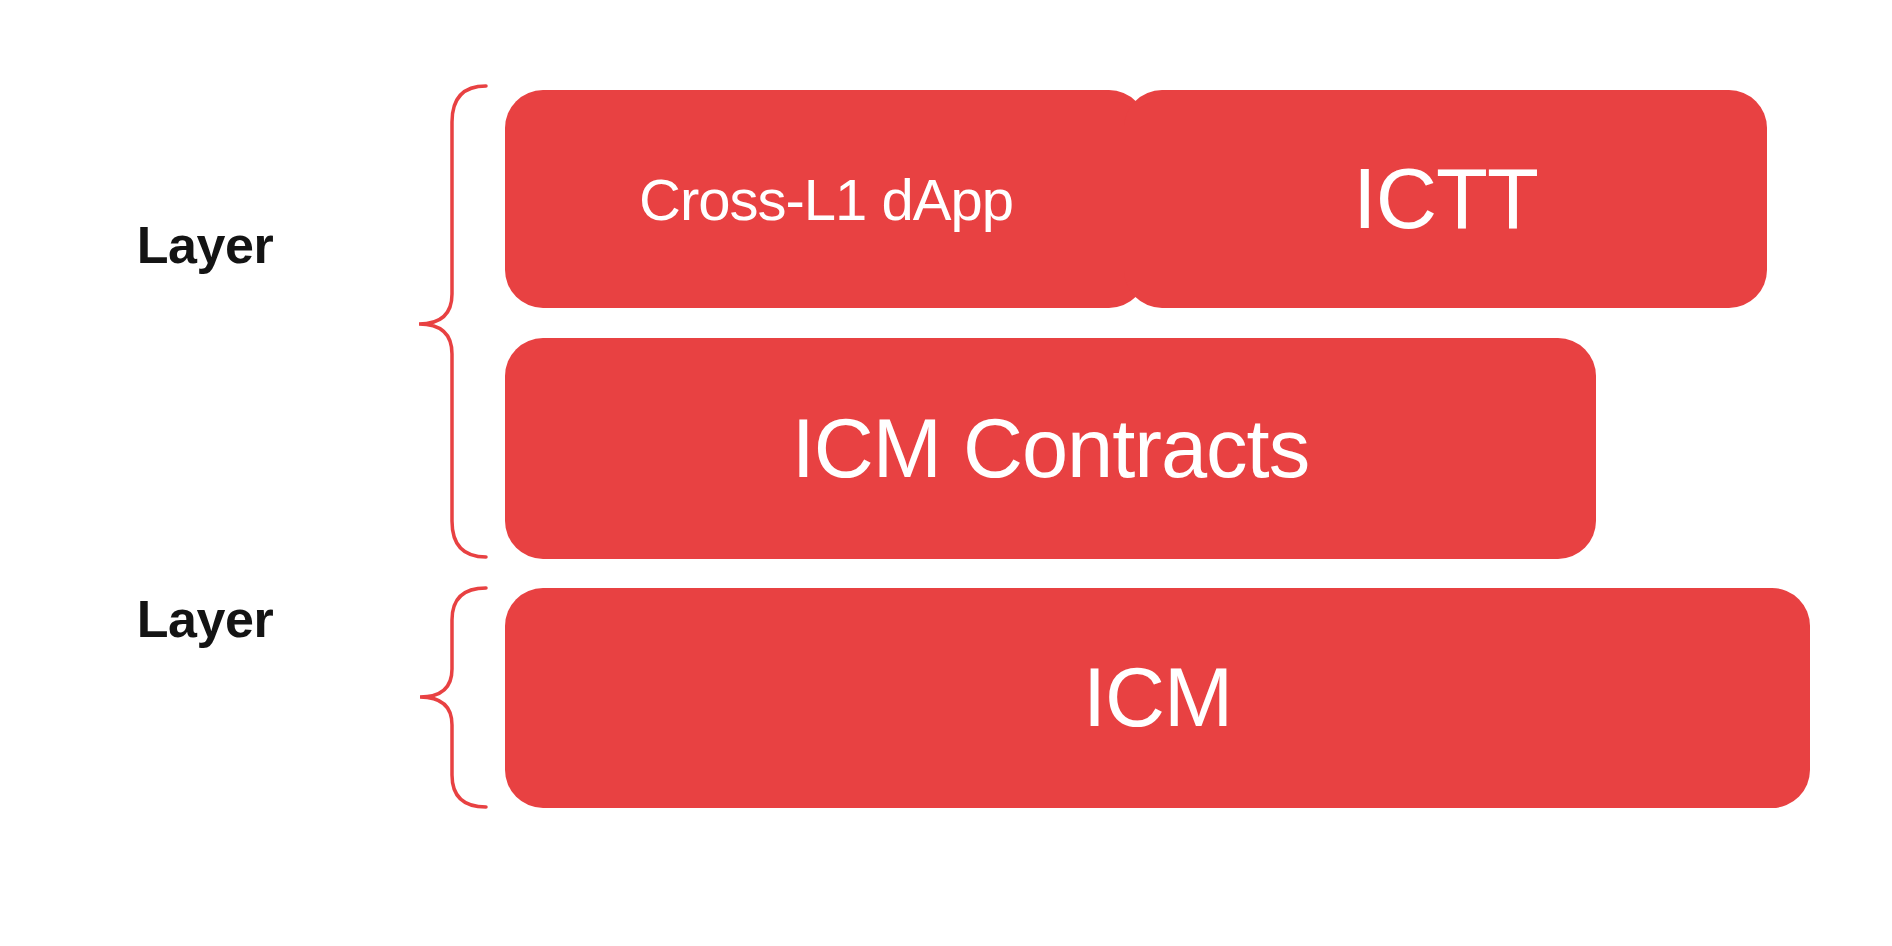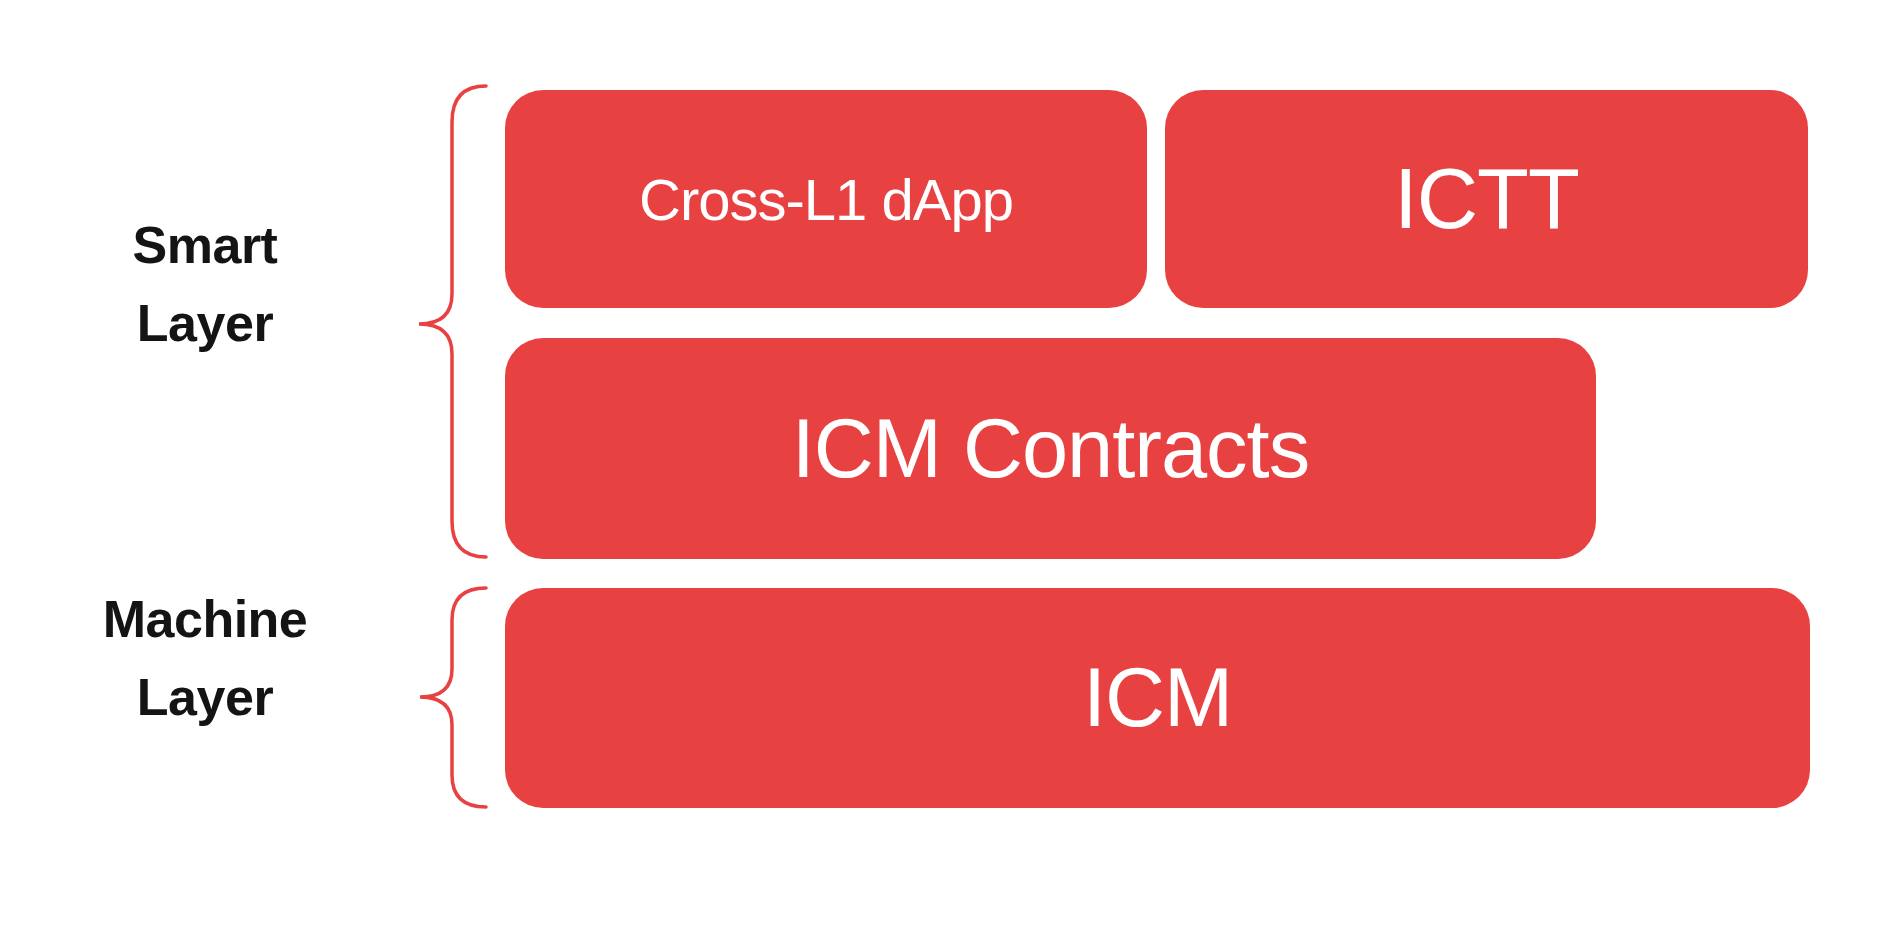--- a/index.html
+++ b/index.html
@@ -53,36 +53,34 @@
     background: var(--red);
     border-radius: 38px;
     display: flex;
     align-items: center;
     justify-content: center;
     color: var(--box_text);
     font-weight: 400;
     letter-spacing: -1px;
   }
   #box-cross-l1-dapp { left: 505px; top: 90px;  width: 642px;  height: 218px; font-size: 58px; }
-  #box-ictt          { left: 1165px; top: 90px; width: 643px;  height: 218px; font-size: 85px; }
+  #box-ictt          { left: 1124px; top: 90px; width: 643px;  height: 218px; font-size: 85px; }
   #box-icm-contracts { left: 505px; top: 338px; width: 1091px; height: 221px; font-size: 83px; }
   #box-icm           { left: 505px; top: 588px; width: 1305px; height: 220px; font-size: 83px; }
 </style>
 </head>
 <body>
 
 <div class="canvas">
 
   <div class="layer-label" id="label-smart-contract">
-    <span>Smart</span>
     <span>Layer</span>
   </div>
 
   <div class="layer-label" id="label-virtual-machine">
-    <span>Machine</span>
     <span>Layer</span>
   </div>
 
   <svg class="brace-svg" viewBox="0 0 1892 946" xmlns="http://www.w3.org/2000/svg" aria-hidden="true">
     <path class="brace-path" d="M 486 86
              Q 452 86 452 122
              L 452 294
              Q 452 324 419 324
              Q 452 324 452 354
              L 452 521

